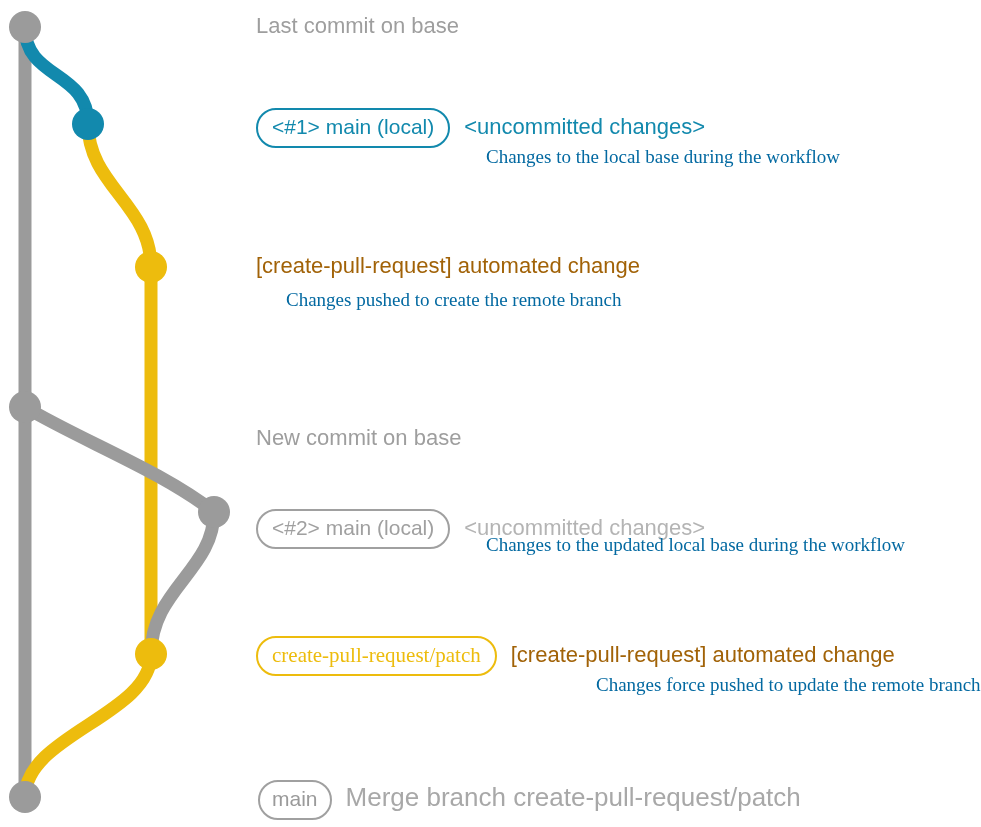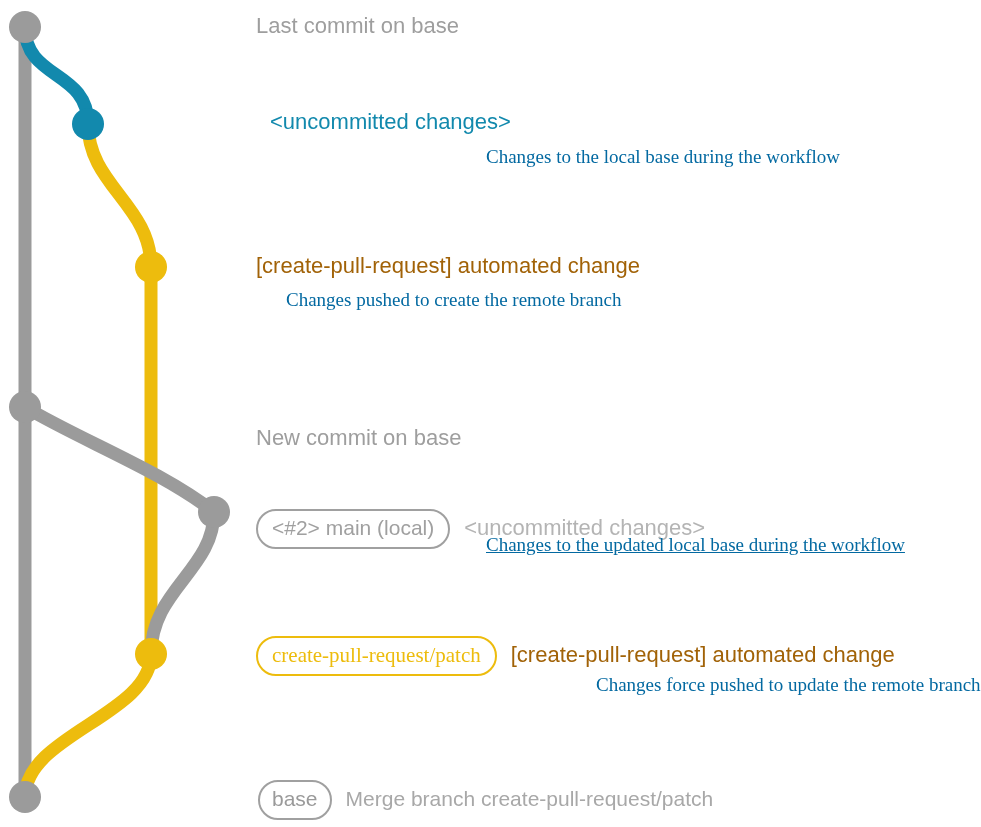--- a/index.html
+++ b/index.html
@@ -46,21 +46,21 @@
 
   .headline {
     font-size: 22px;
     line-height: 28px;
     white-space: nowrap;
   }
   .headline-gray  { color: #9e9e9e; }
   .headline-blue  { color: #1289ad; }
   .headline-amber { color: #a16207; }
   .headline-graylight { color: #b4b4b4; }
-  .headline-merge { color: #a8a8a8; font-size: 21px; }
+  .headline-merge { color: #a8a8a8; font-size: 26px; }
 
   .subtext {
     position: absolute;
     font-family: "Liberation Serif", serif;
     font-size: 19px;
     line-height: 22px;
     color: #0369a1;
     white-space: nowrap;
   }
   .gap-after-pill { margin-left: 14px; }
@@ -90,41 +90,42 @@
   <circle cx="214" cy="512" r="16" fill="#9b9b9b"></circle>
   <circle cx="151" cy="654" r="16" fill="#edbc0d"></circle>
   <circle cx="25" cy="797" r="16" fill="#9b9b9b"></circle>
 </svg>
 
 <div class="row" style="left:256px; top:12px;align-items:center;">
   <span class="headline headline-gray">Last commit on base</span>
 </div>
 
 <div class="row" style="left:256px; top:108px;">
+  <span class="pill pill-blue">&lt;#1&gt; main (local)</span>
   <span class="headline headline-blue gap-after-pill">&lt;uncommitted changes&gt;</span>
 </div>
 <div class="subtext" style="left:486px; top:146px;">Changes to the local base during the workflow</div>
 
 <div class="row" style="left:256px; top:252px;">
   <span class="headline headline-amber">[create-pull-request] automated change</span>
 </div>
 <div class="subtext" style="left:286px; top:289px;">Changes pushed to create the remote branch</div>
 
 <div class="row" style="left:256px; top:396px;margin-top:28px;">
   <span class="headline headline-gray">New commit on base</span>
 </div>
 
 <div class="row" style="left:256px; top:496px;margin-top:13px;">
   <span class="pill pill-gray">&lt;#2&gt; main (local)</span>
   <span class="headline headline-graylight gap-after-pill">&lt;uncommitted changes&gt;</span>
 </div>
-<div class="subtext" style="left:486px; top:534px;text-decoration:underline;">Changes to the updated local base during the workflow</div>
+<div class="subtext" style="left:486px; top:534px;">Changes to the updated local base during the workflow</div>
 
 <div class="row" style="left:256px; top:636px;">
   <span class="pill pill-amber">create-pull-request/patch</span>
   <span class="headline headline-amber gap-after-pill">[create-pull-request] automated change</span>
 </div>
 <div class="subtext" style="left:596px; top:674px;">Changes force pushed to update the remote branch</div>
 
 <div class="row" style="left:258px; top:780px;">
-  <span class="pill pill-gray pill-merge">base</span>
+  <span class="pill pill-gray pill-merge">main</span>
   <span class="headline headline-merge gap-after-pill">Merge branch create-pull-request/patch</span>
 </div>
 
 </body></html>

